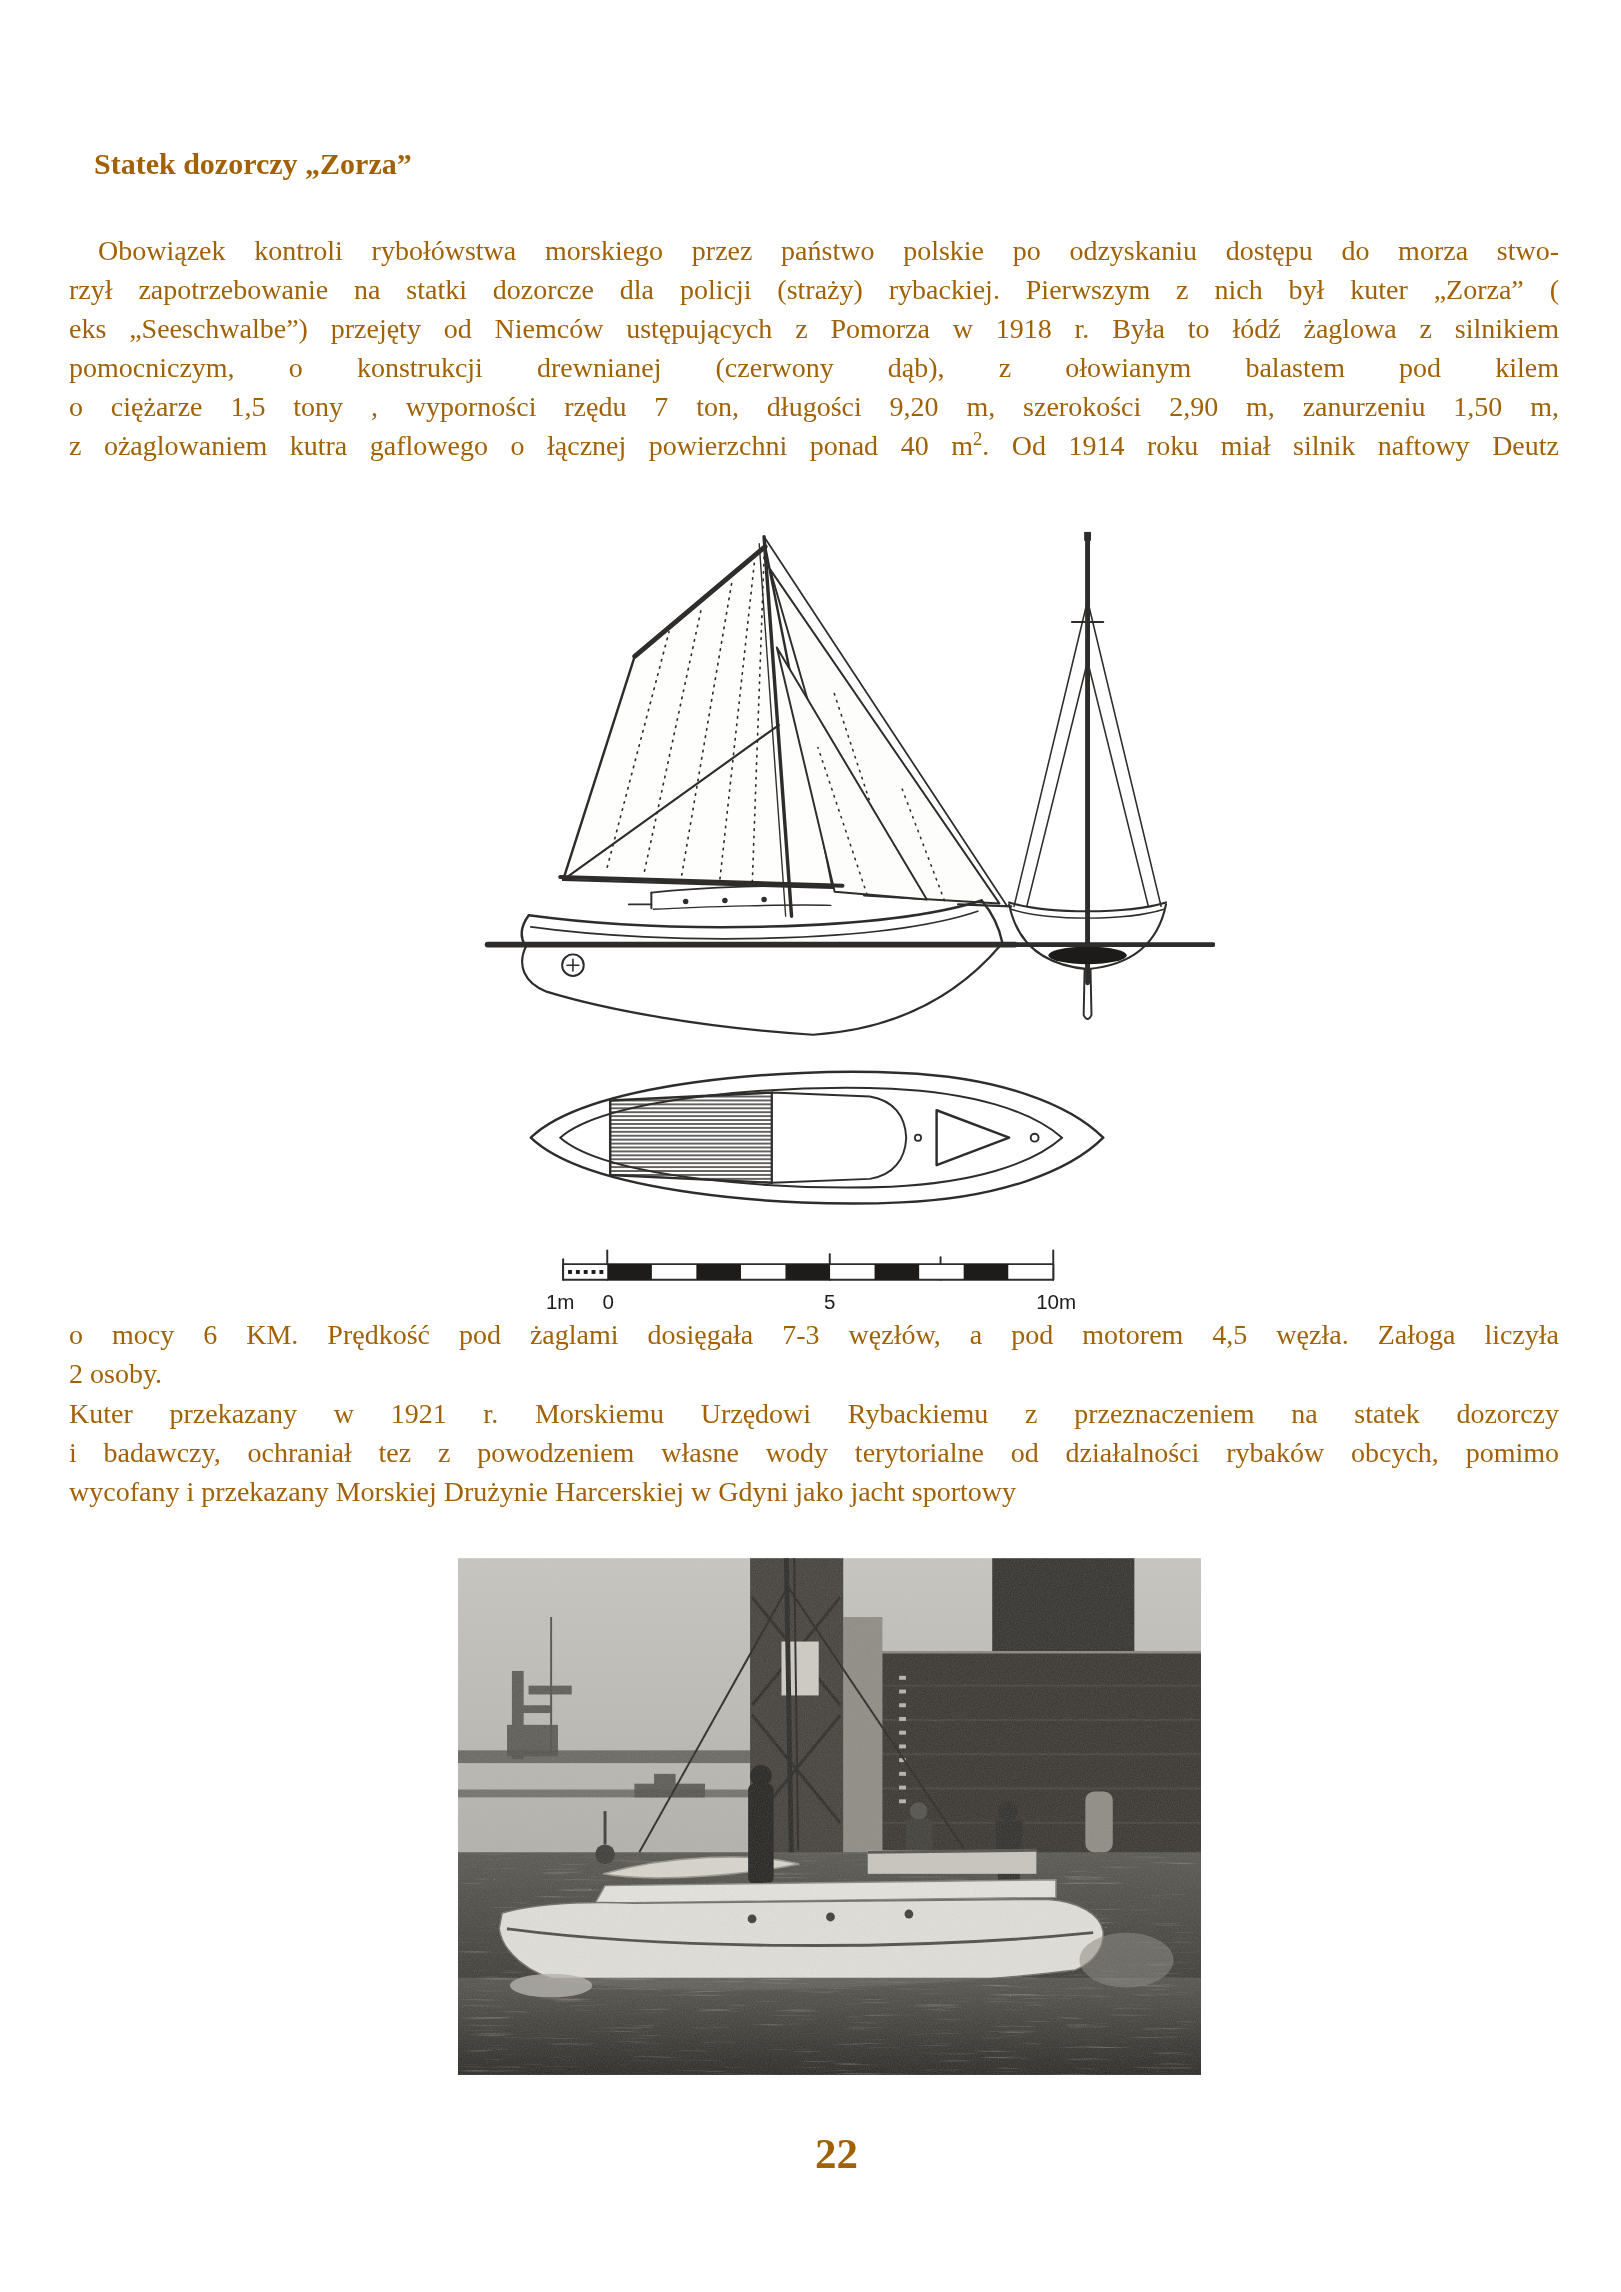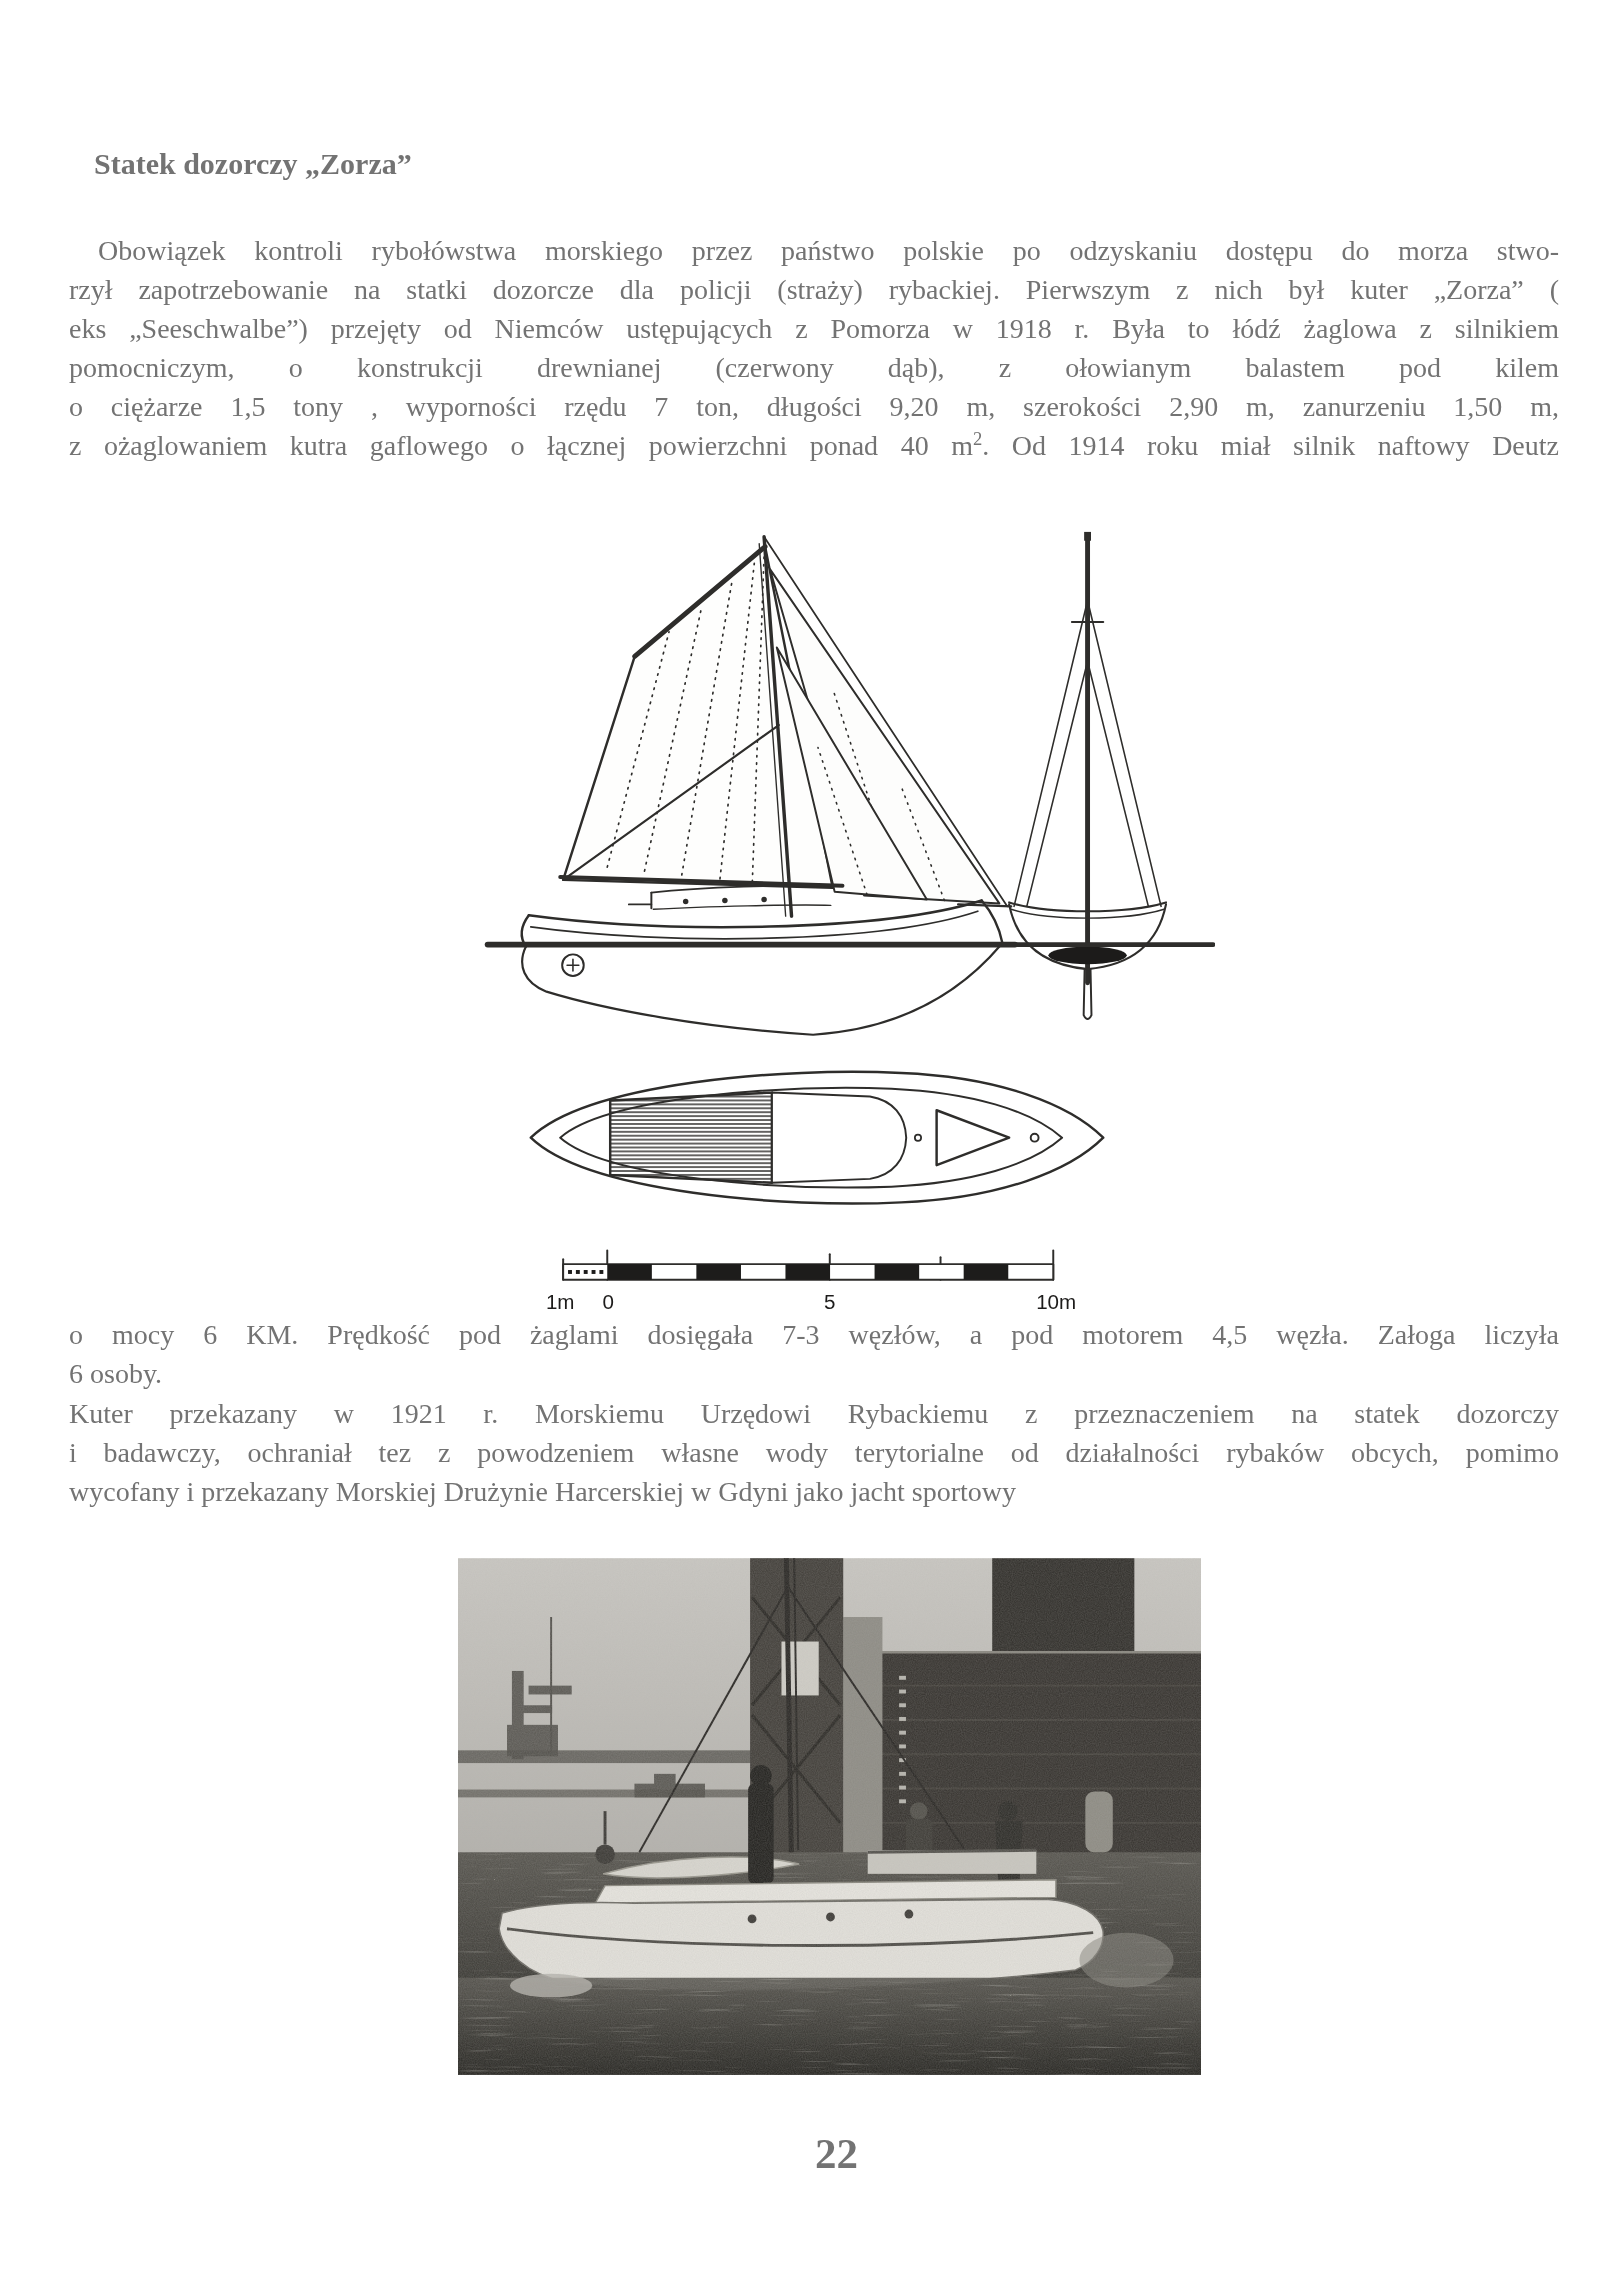--- a/index.html
+++ b/index.html
@@ -1,21 +1,21 @@
 <!DOCTYPE html>
 <html><head>
 <meta charset="utf-8">
 <style>
   html,body{margin:0;padding:0;background:#e9e9e9;}
   .page{
     position:relative;
     width:1621px;height:2293px;
     background:#ffffff;
     font-family:"Liberation Serif","DejaVu Serif",serif;
-    color:#737373;
+    color:#a16207;
     overflow:hidden;
   }
   .heading{
     position:absolute;left:94px;top:147px;width:882px;
     font-size:30px;font-weight:bold;margin:0;
   }
   .para{position:absolute;left:69px;width:1490px;font-size:28px;}
   .para .ln{height:39px;line-height:39px;text-align:justify;text-align-last:justify;white-space:normal;}
   .para .ln.first{text-indent:29px;}
   .para .ln.last{text-align:left;text-align-last:left;}
@@ -156,21 +156,21 @@
         <text x="192" y="803">1m</text>
         <text x="241" y="803">0</text>
         <text x="467" y="803">5</text>
         <text x="698" y="803">10m</text>
       </g>
     </svg>
   </div>
 
   <div class="para p2">
     <div class="ln">o mocy 6 KM. Prędkość pod żaglami dosięgała 7-3 węzłów, a pod motorem 4,5 węzła. Załoga liczyła</div>
-    <div class="ln last">6 osoby.</div>
+    <div class="ln last">2 osoby.</div>
   </div>
 
   <div class="para p3">
     <div class="ln">Kuter przekazany w 1921 r. Morskiemu Urzędowi Rybackiemu z przeznaczeniem na statek dozorczy</div>
     <div class="ln">i badawczy, ochraniał tez z powodzeniem własne wody terytorialne od działalności rybaków obcych, pomimo</div>
     <div class="ln last">wycofany i przekazany Morskiej Drużynie Harcerskiej w Gdyni jako jacht sportowy</div>
   </div>
 
   <div class="photo-wrap">
     <svg viewBox="0 0 758 527" width="743" height="517">

